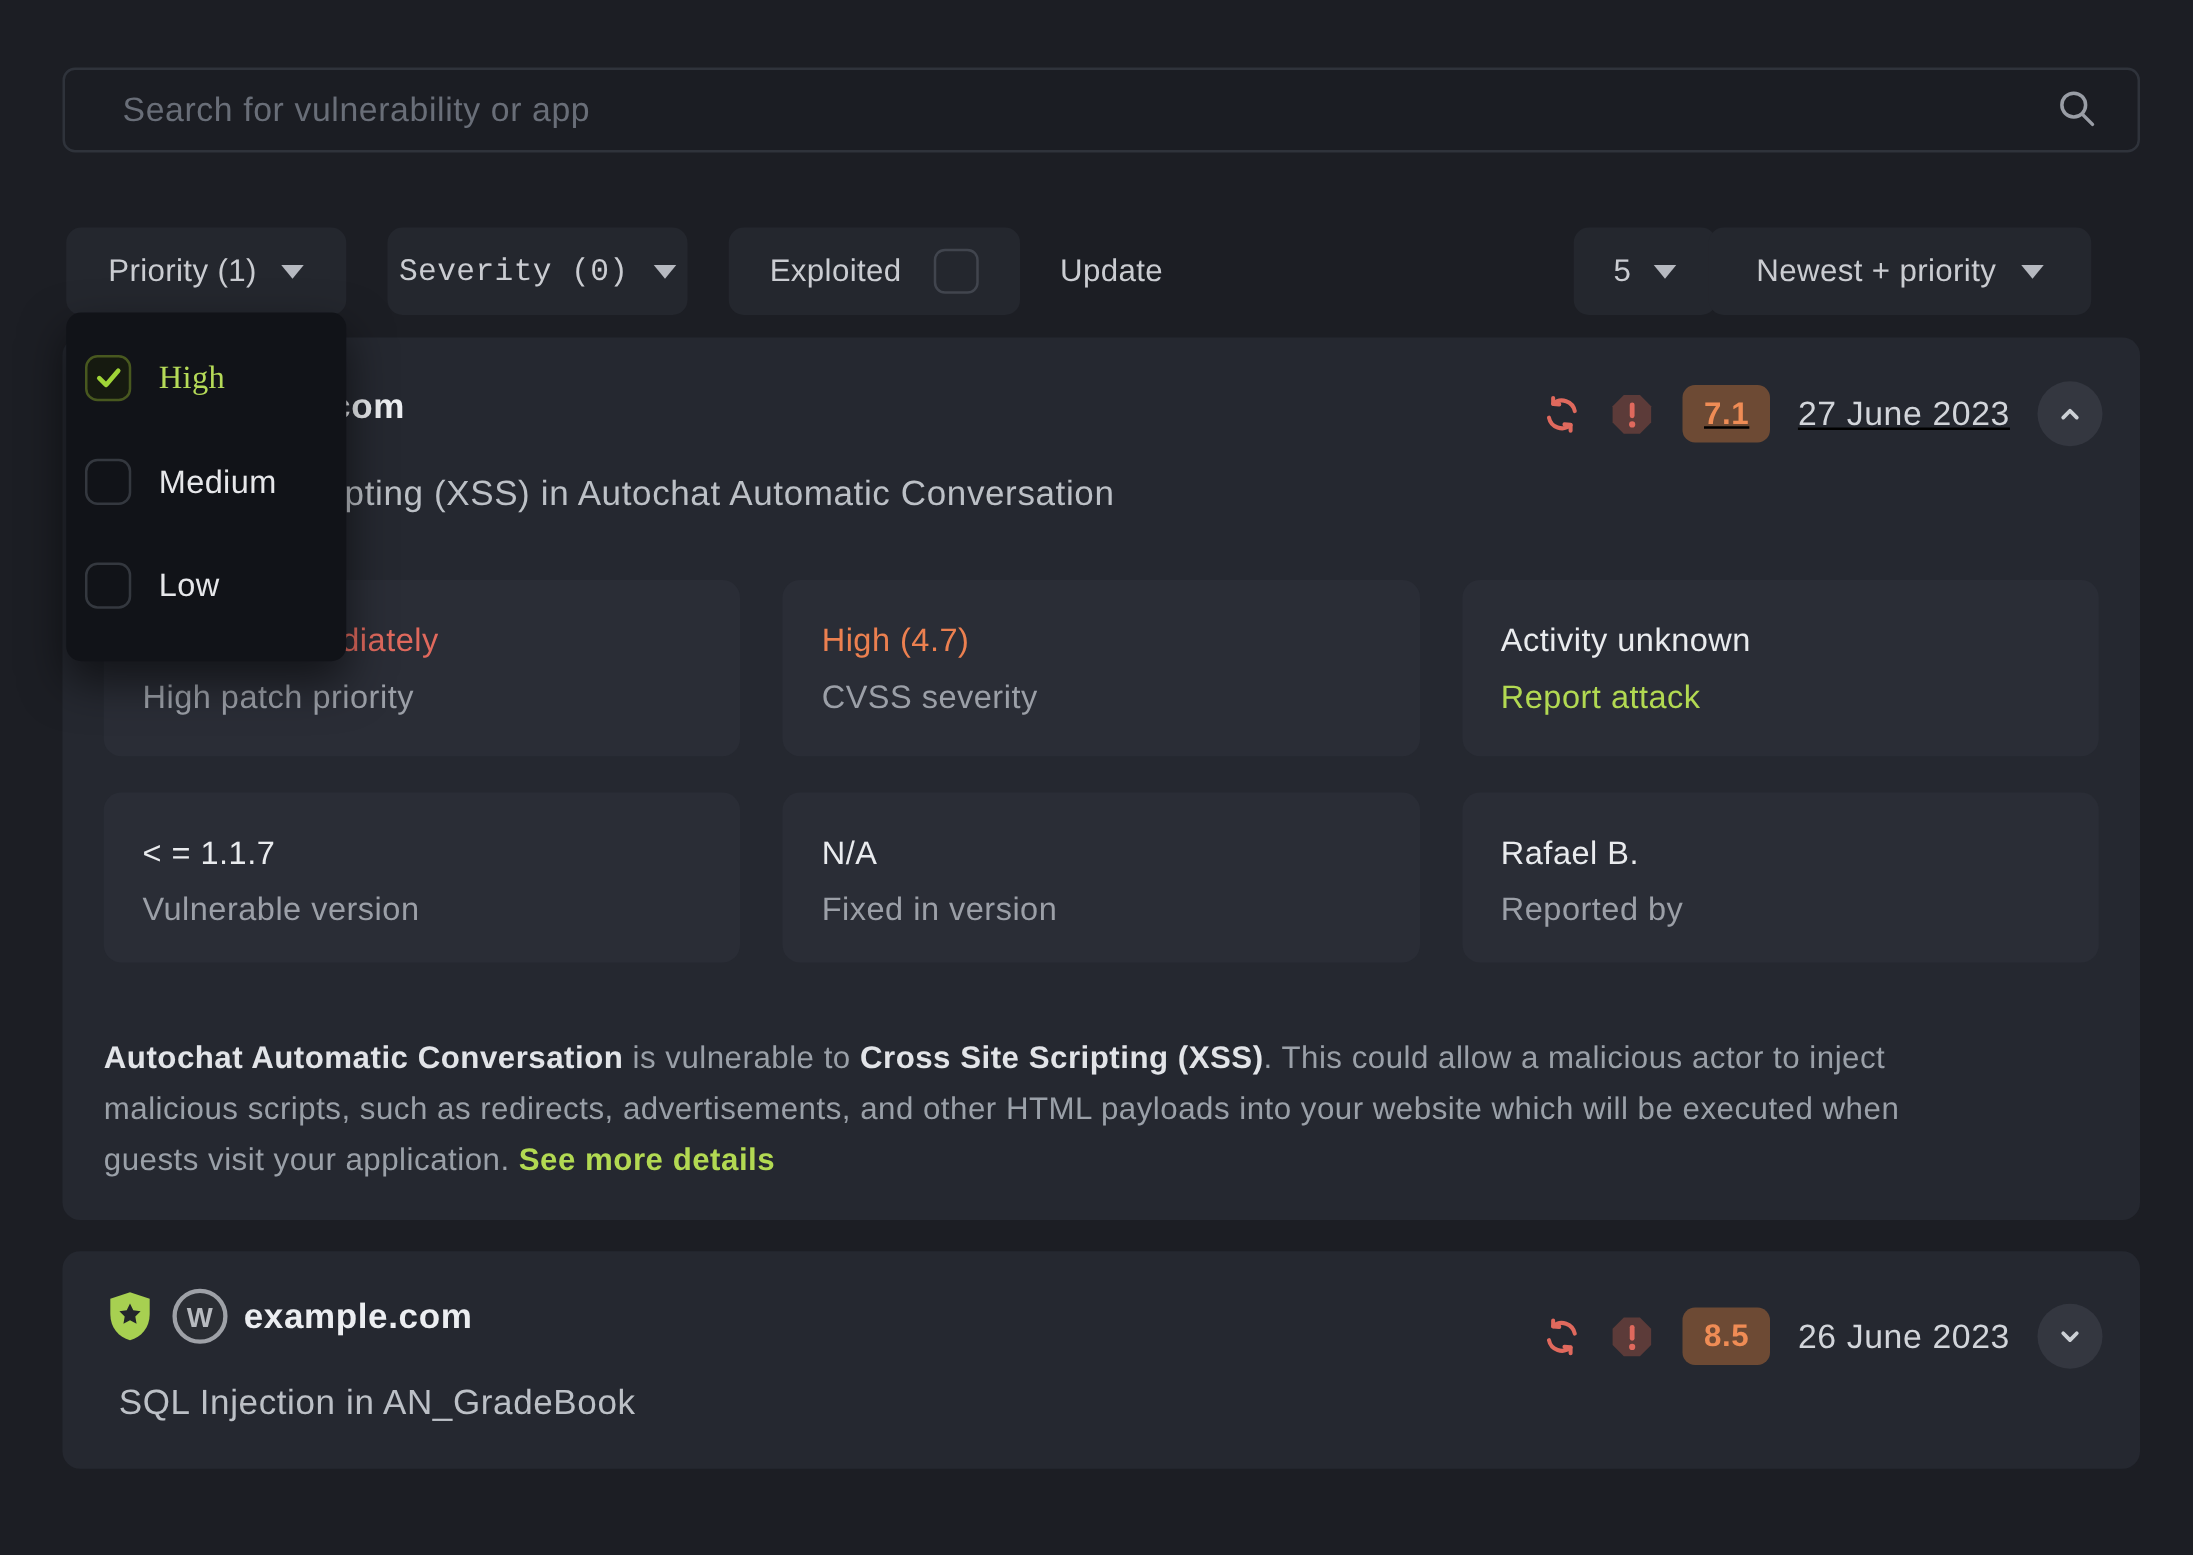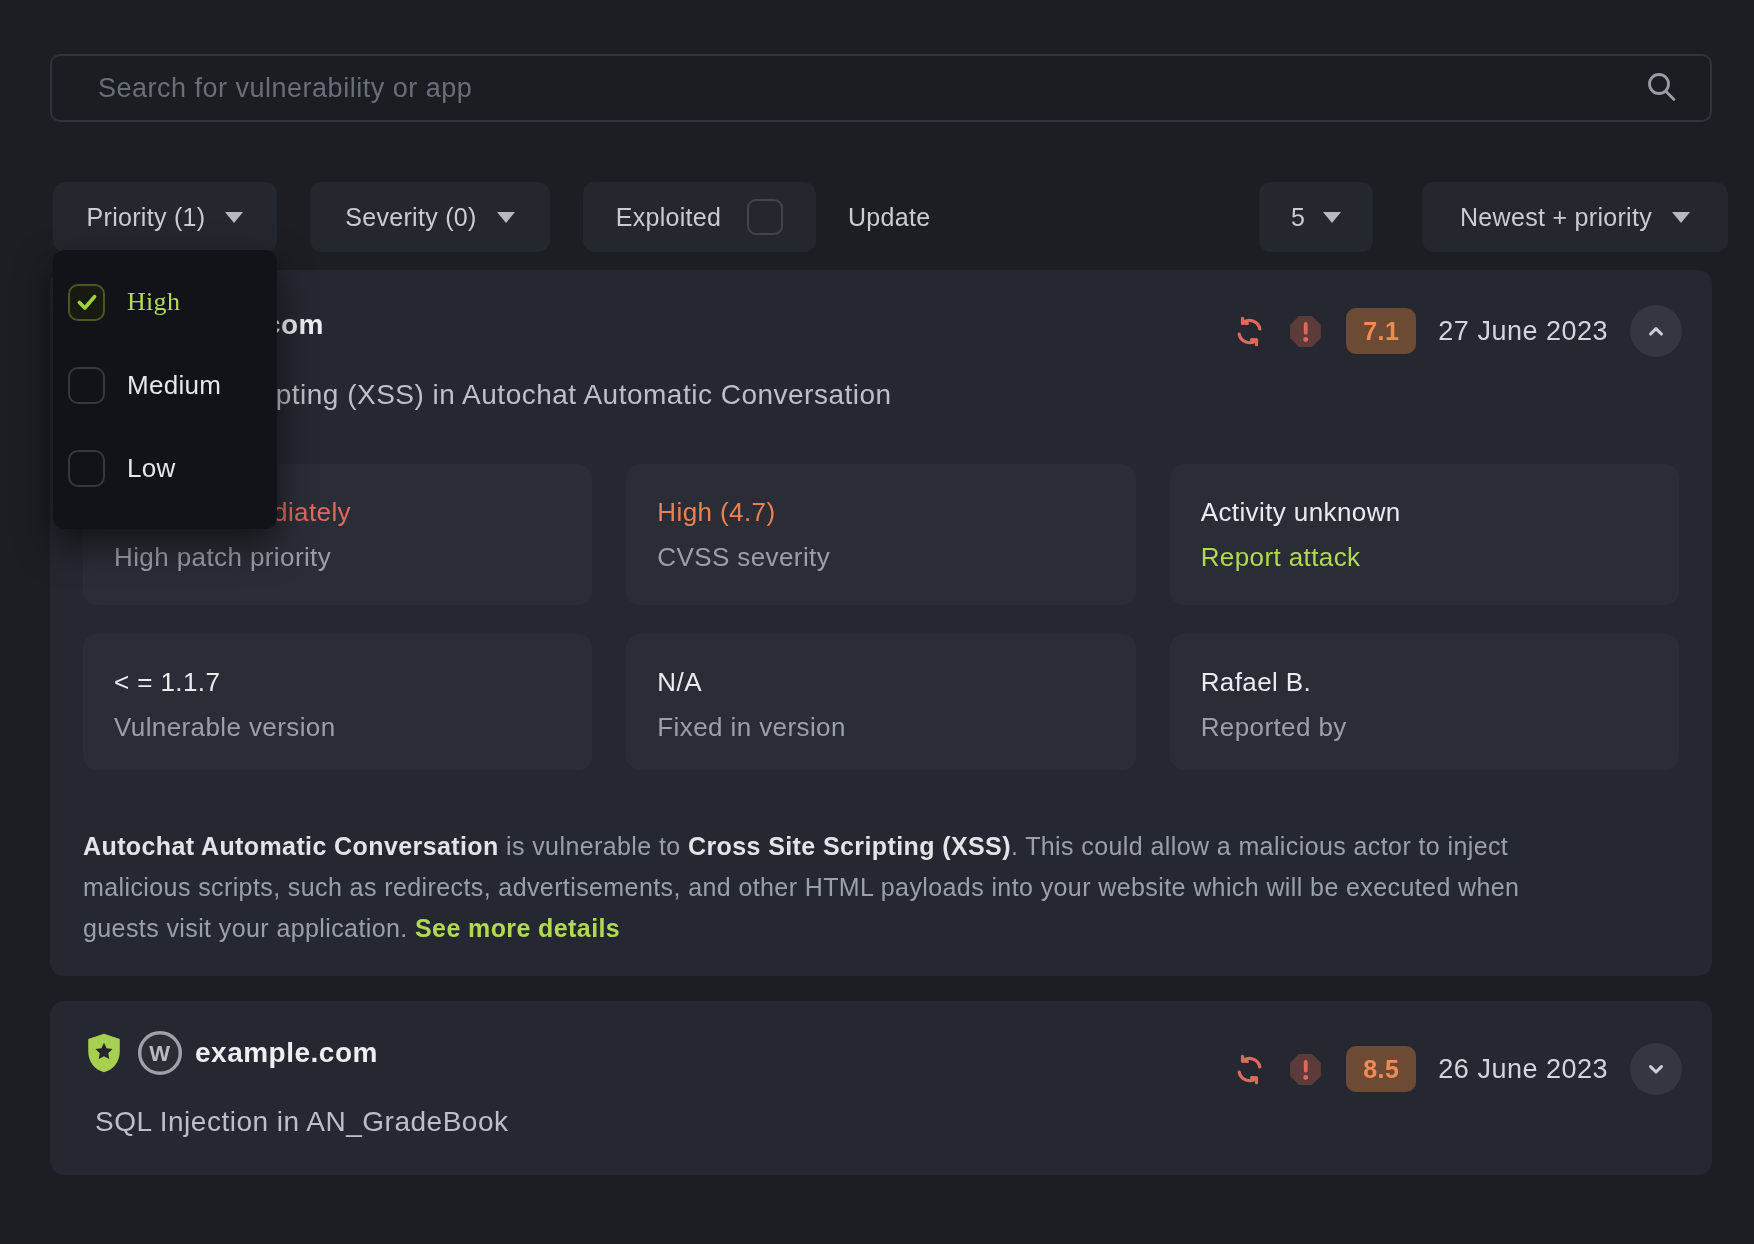--- a/index.html
+++ b/index.html
@@ -22,47 +22,47 @@
   }
   .search-bar input::placeholder{color:#696e78;opacity:1;}
   
   .chip{
     position:absolute;top:182px;height:70px;background:#24272e;border-radius:12px;
     display:flex;align-items:center;justify-content:center;gap:20px;
     color:#caccd1;font-size:25px;cursor:pointer;box-sizing:border-box;
   }
   .tri{width:0;height:0;border-left:9px solid transparent;border-right:9px solid transparent;border-top:11px solid #b6b9c0;}
   .chip-priority{left:53px;width:224px;}
-  .chip-severity{left:310px;width:240px;}
+  .chip-severity{left:310px;width:240px;font-family:Liberation Mono, monospace;}
   .chip-exploited{left:583px;width:233px;gap:26px;}
   .chk-empty{width:36px;height:36px;box-sizing:border-box;border:2px solid #41454e;border-radius:9px;}
   .clear-link{position:absolute;left:848px;top:182px;height:70px;display:flex;align-items:center;color:#caccd1;font-size:25px;cursor:pointer;}
   .chip-count{left:1259px;width:114px;gap:18px;}
-  .chip-sort{left:1422px;width:306px;gap:20px;}
+  .chip-sort{left:1367px;width:306px;gap:20px;}
   
   .menu{
     position:absolute;left:53px;top:250px;width:224px;height:279px;z-index:10;
     background:#111318;border-radius:12px;box-shadow:0 16px 36px rgba(0,0,0,0.55);
   }
   .menu-item{position:absolute;left:0;width:100%;height:70px;display:flex;align-items:center;gap:22px;padding-left:15px;box-sizing:border-box;cursor:pointer;}
   .mi-0{top:17px;} .mi-1{top:100px;} .mi-2{top:183px;}
   .cb{width:37px;height:37px;box-sizing:border-box;border:2px solid #34383f;border-radius:10px;display:flex;align-items:center;justify-content:center;}
   .cb.checked{border-color:#48581f;background:#161a10;}
   .mi-label{font-size:26px;color:#e6e7ea;}
   .mi-label.green{color:#b5da58;font-family:Liberation Serif, serif;}
   
   .card{position:absolute;left:50px;width:1662px;background:#252830;border-radius:14px;z-index:1;}
   .card-1{top:270px;height:706px;}
   .card-2{top:1001px;height:174px;}
   .site-row{position:absolute;left:33px;display:flex;align-items:center;gap:12px;height:48px;}
   .card-1 .site-row{top:31px;}
   .card-2 .site-row{top:28px;}
   .site-name{font-size:28px;font-weight:bold;color:#eceef1;letter-spacing:0.5px;}
   .meta-row{position:absolute;right:30px;display:flex;align-items:center;gap:22px;height:52px;}
-  .card-1 .meta-row{top:35px;}
+  .card-1 .meta-row{top:35px;text-decoration:underline;}
   .card-2 .meta-row{top:42px;}
   .score-badge{min-width:70px;height:46px;border-radius:10px;background:#6d4a34;color:#ef8c55;
     font-size:25px;font-weight:bold;display:flex;align-items:center;justify-content:center;letter-spacing:0.5px;}
   .date{font-size:27px;color:#d2d5da;letter-spacing:0.5px;}
   .collapse-btn{width:52px;height:52px;border-radius:50%;background:#343740;display:flex;align-items:center;justify-content:center;cursor:pointer;}
   .card-title{position:absolute;left:33px;font-size:28px;color:#bcc0c6;letter-spacing:0.5px;white-space:nowrap;}
   .card-1 .card-title{top:109px;}
   .card-2 .card-title{top:105px;margin-left:12px;}
   
   .stats{position:absolute;left:33px;top:194px;width:1596px;display:grid;

